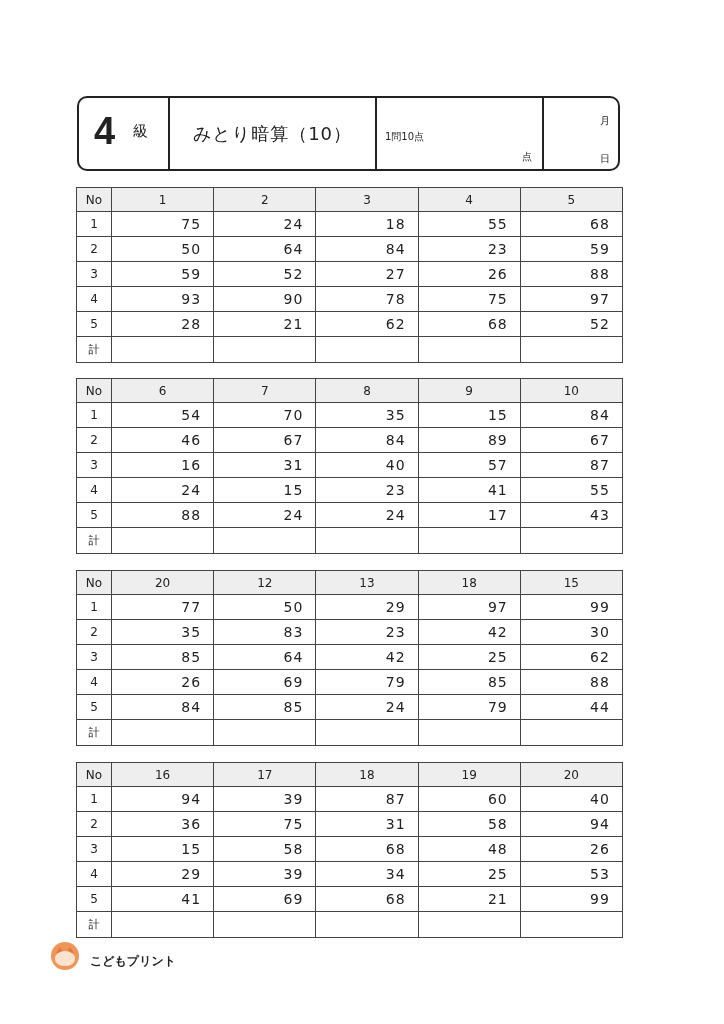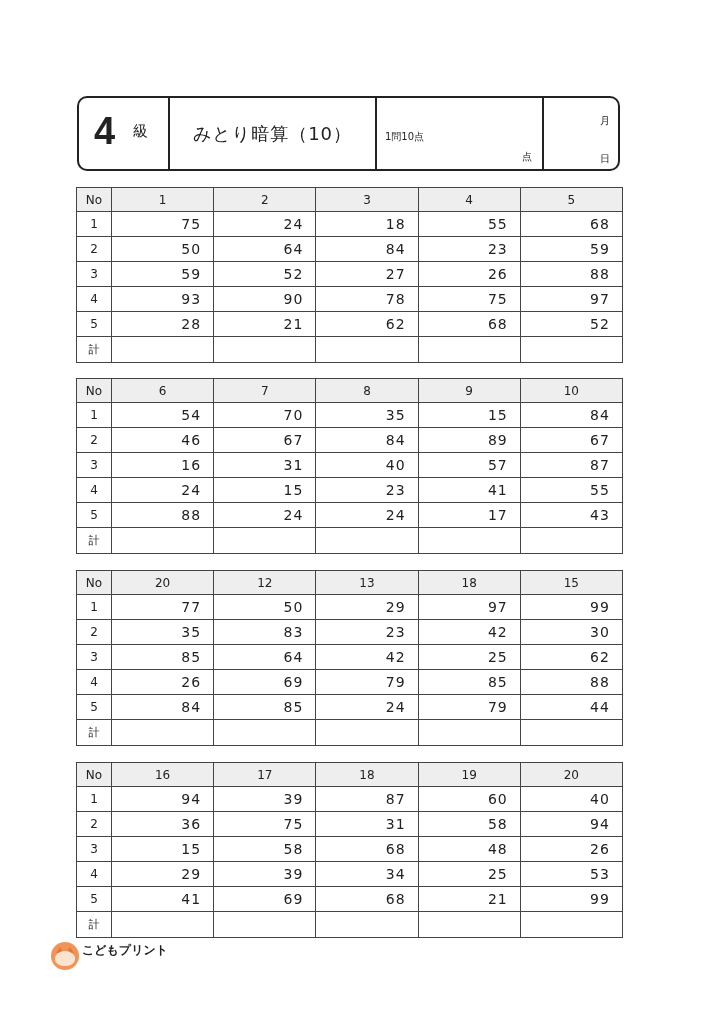--- a/index.html
+++ b/index.html
@@ -38,21 +38,21 @@
   .ws-table thead th.no-col { font-size: 12px; }
   .ws-table tbody td { height: 25px; }
   .ws-table td.row-no { text-align: center; font-size: 12px; }
   .ws-table td.val { text-align: right; padding-right: 12px; font-size: 14px; letter-spacing: 1px; }
   .ws-table tr.total-row td { height: 26px; border-top: 1.5px solid #333; }
   .ws-table tr.total-row td.row-no { font-size: 11px; }
   .ws-table { border: 1.5px solid #333; }
   col.c-no { width: 35px; }
   col.c-q { width: 102.2px; }
 
-  .logo { position: absolute; left: 51px; top: 942px; display: flex; align-items: flex-start; }
+  .logo { position: absolute; left: 51px; top: 942px; display: flex; align-items: flex-end; gap: 8px; }
   .logo .cat {
     width: 28px; height: 28px; border-radius: 50%; background: #f0955a;
     position: relative; overflow: hidden;
   }
   .logo .cat .face { position: absolute; left: 4px; top: 9px; width: 20px; height: 15px; background: #fbe3cf; border-radius: 50% 50% 45% 45%; }
   .logo .cat .ear-l, .logo .cat .ear-r { position: absolute; top: 5px; width: 0; height: 0; border-left: 4px solid transparent; border-right: 4px solid transparent; border-bottom: 6px solid #e07a3c; }
   .logo .cat .ear-l { left: 5px; } .logo .cat .ear-r { right: 5px; }
   .logo .brand { margin-left: 3px; font-size: 12px; font-weight: bold; color: #222; }
 </style>
 </head>

